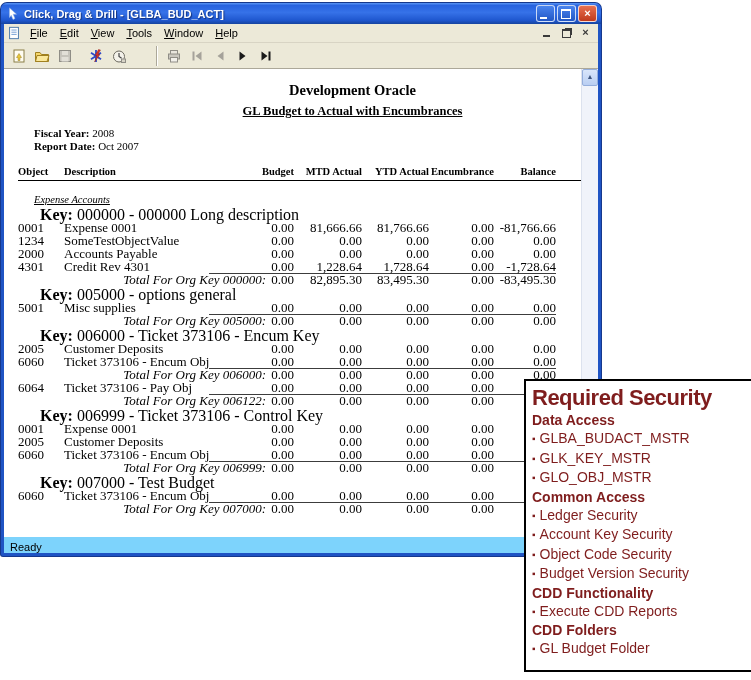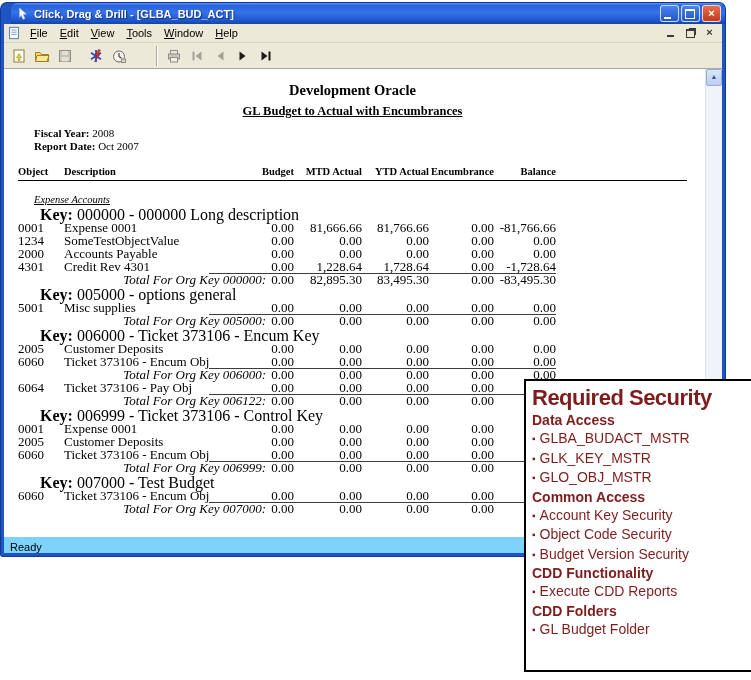--- a/index.html
+++ b/index.html
@@ -1,22 +1,22 @@
 <!DOCTYPE html>
 <html><head>
 <meta charset="utf-8">
 <style>
   html,body{margin:0;padding:0;background:#fff;}
   .canvas{position:relative;width:751px;height:680px;background:#fff;overflow:hidden;
           font-family:"Liberation Sans",sans-serif;-webkit-font-smoothing:antialiased;}
 
   
-  .window{position:absolute;left:1px;top:3px;width:714px;height:553px;
+  .window{position:absolute;left:1px;top:3px;width:600px;height:553px;
           background:#1F54C4;border-radius:6px 6px 2px 2px;
-          box-shadow:0 0 0 1px #16388c;padding-left:10px;}
+          box-shadow:0 0 0 1px #16388c;}
   .titlebar{height:21px;display:flex;align-items:center;padding:0 4px 0 5px;border-radius:6px 6px 0 0;
             background:linear-gradient(180deg,#5A96F5 0%,#2863DF 12%,#3672E8 45%,#1F57CF 82%,#16449F 100%);}
   .titlebar .title{color:#fff;font-weight:bold;font-size:11px;flex:1;margin-left:4px;
                    text-shadow:1px 1px 1px #12317e;white-space:nowrap;overflow:hidden;}
   .tbtn{width:17px;height:15px;margin-left:2px;border-radius:3px;border:1px solid rgba(255,255,255,.75);
         background:linear-gradient(180deg,#4A84EE,#2257C5);position:relative;cursor:pointer;}
   .tbtn.close{background:linear-gradient(180deg,#E8704F,#C03A1D);}
   .tbtn .g-min{position:absolute;left:3px;bottom:2px;width:7px;height:2px;background:#fff;}
   .tbtn .g-max{position:absolute;left:3px;top:3px;width:8px;height:7px;border:1px solid #fff;border-top-width:2px;}
   .tbtn .g-x{position:absolute;left:0;top:0;right:0;bottom:1px;color:#fff;font-size:11px;line-height:14px;text-align:center;font-weight:bold;}
@@ -428,20 +428,21 @@
   </div>
 
   <div class="security-panel">
     <div class="sec-title">Required Security</div>
     <div>
         <div class="sec-heading">Data Access</div>
         <div class="sec-item"><span class="bullet">▪</span>GLBA_BUDACT_MSTR</div>
         <div class="sec-item"><span class="bullet">▪</span>GLK_KEY_MSTR</div>
         <div class="sec-item"><span class="bullet">▪</span>GLO_OBJ_MSTR</div>
         <div class="sec-heading">Common Access</div>
+        <div class="sec-item"><span class="bullet">▪</span>Ledger Security</div>
         <div class="sec-item"><span class="bullet">▪</span>Account Key Security</div>
         <div class="sec-item"><span class="bullet">▪</span>Object Code Security</div>
         <div class="sec-item"><span class="bullet">▪</span>Budget Version Security</div>
         <div class="sec-heading">CDD Functionality</div>
         <div class="sec-item"><span class="bullet">▪</span>Execute CDD Reports</div>
         <div class="sec-heading">CDD Folders</div>
         <div class="sec-item"><span class="bullet">▪</span>GL Budget Folder</div>
       </div>
   </div>
 </div>

